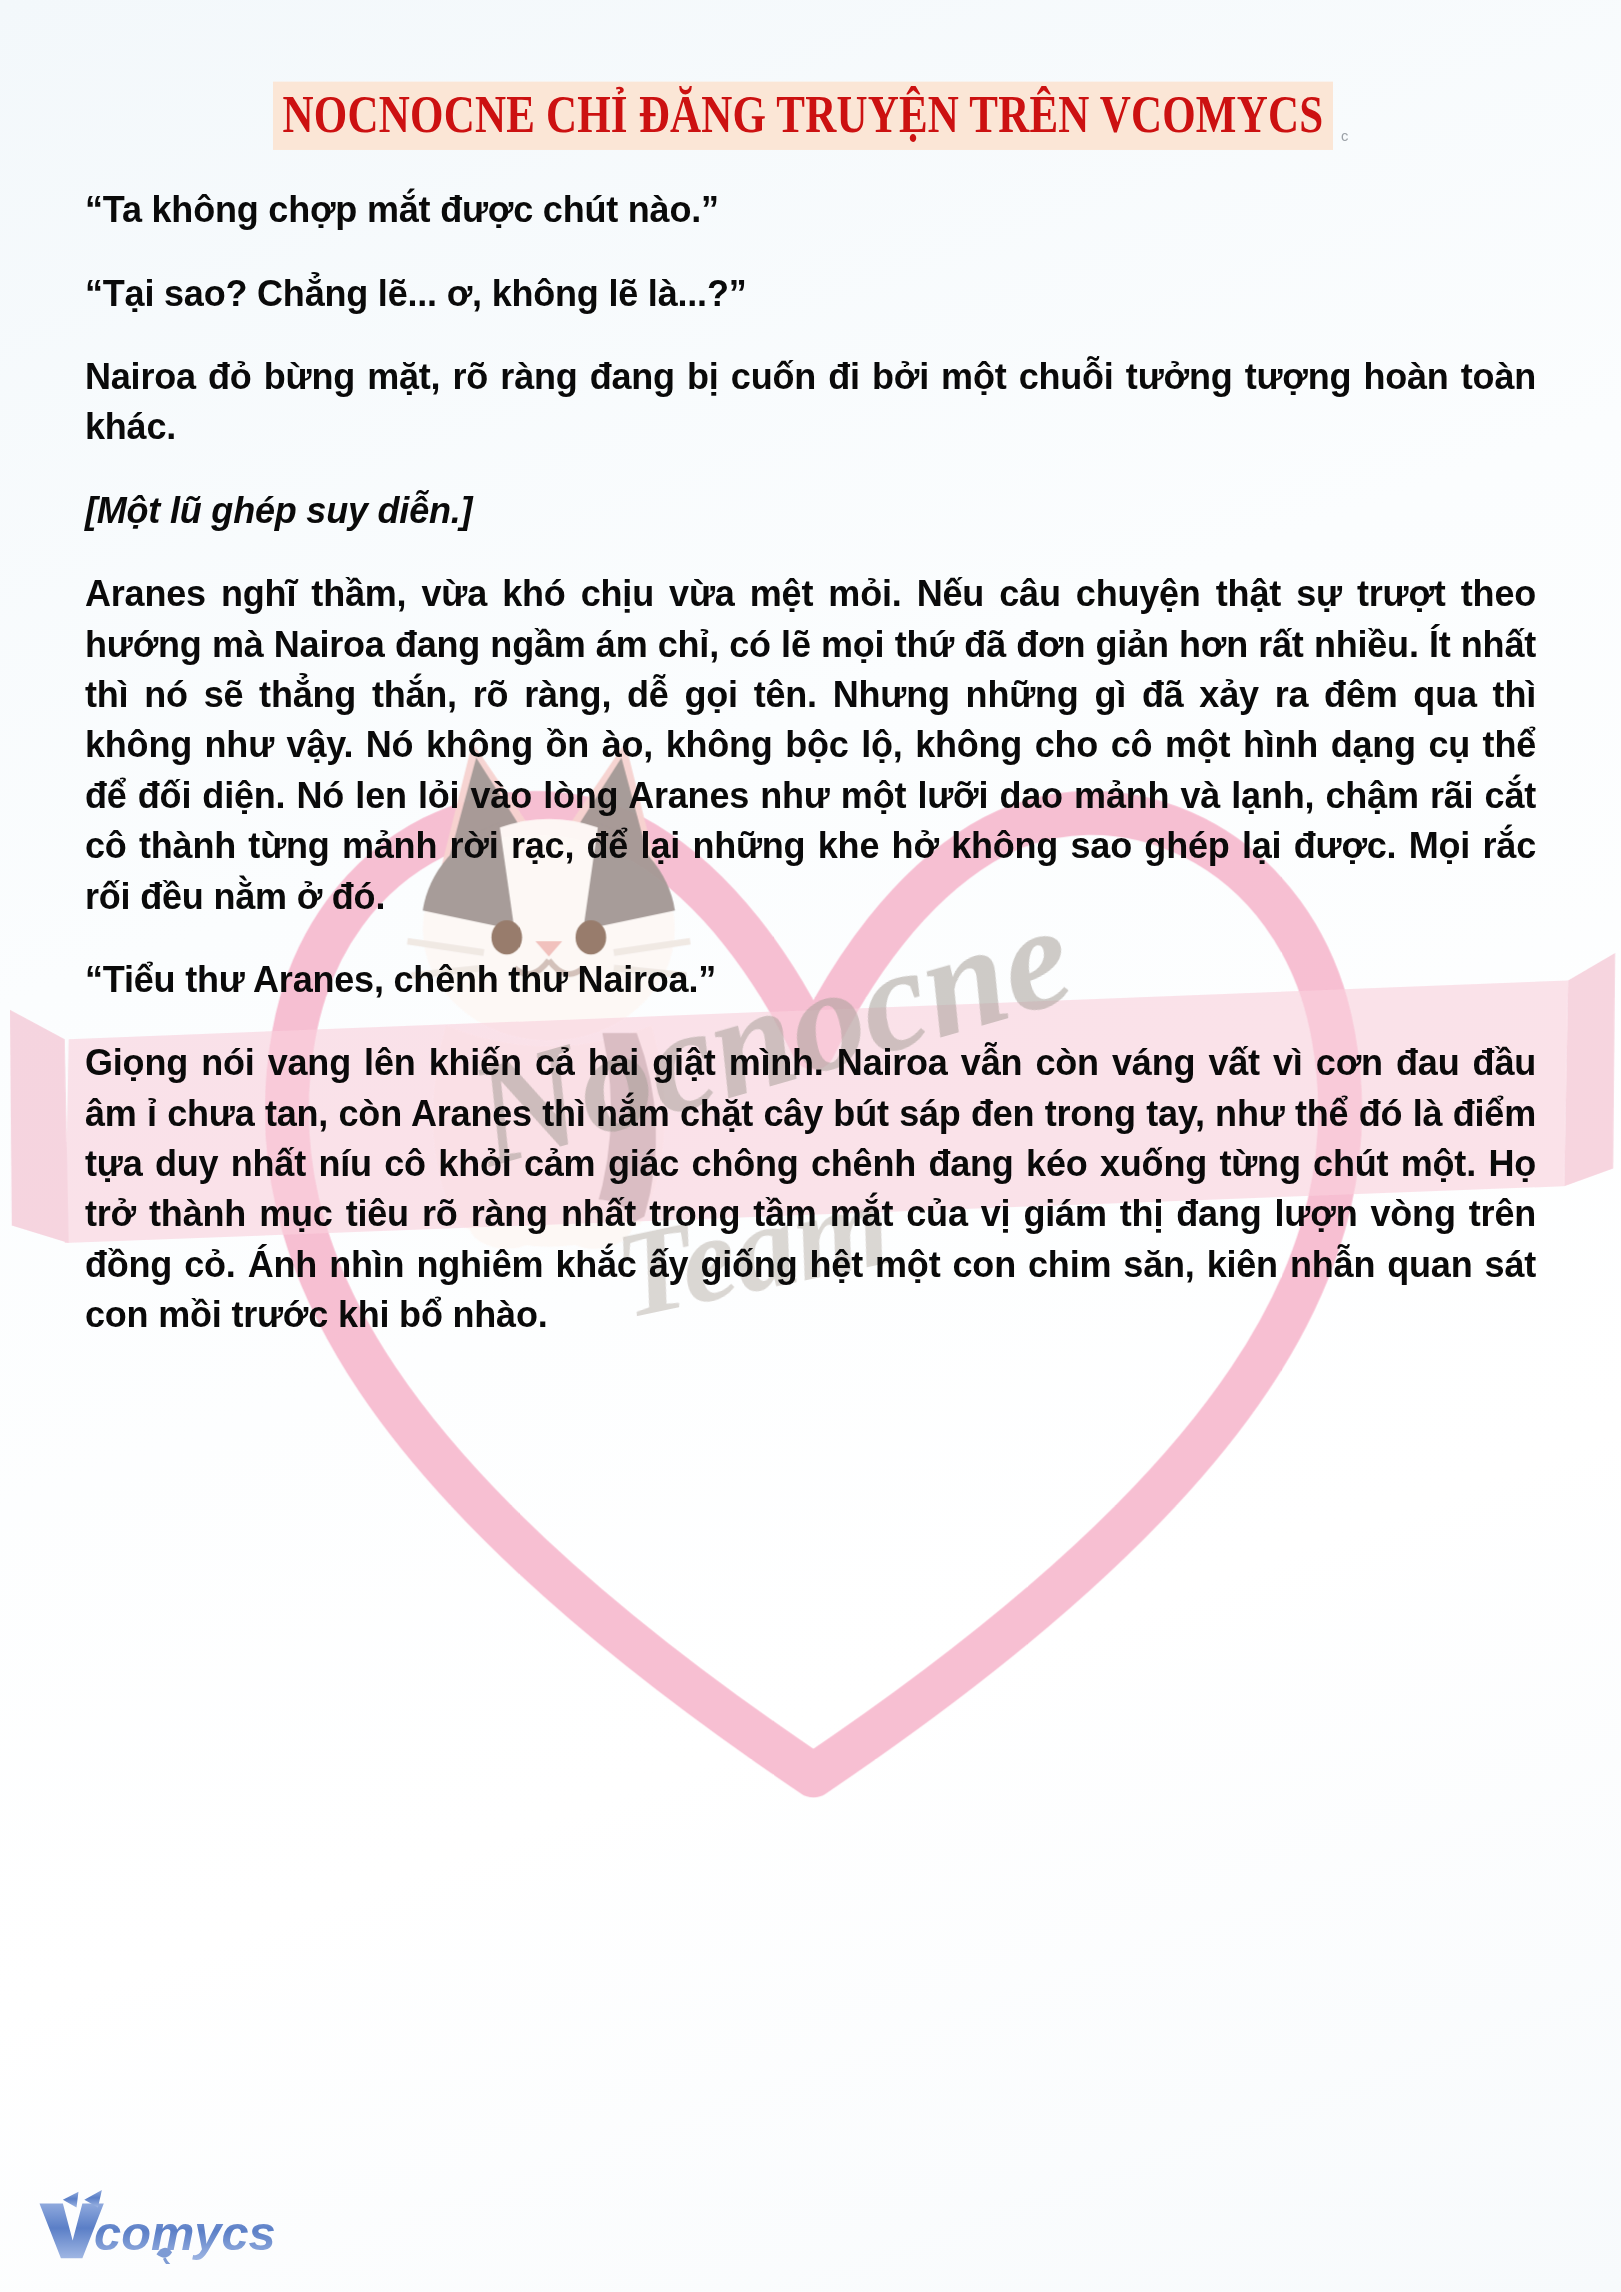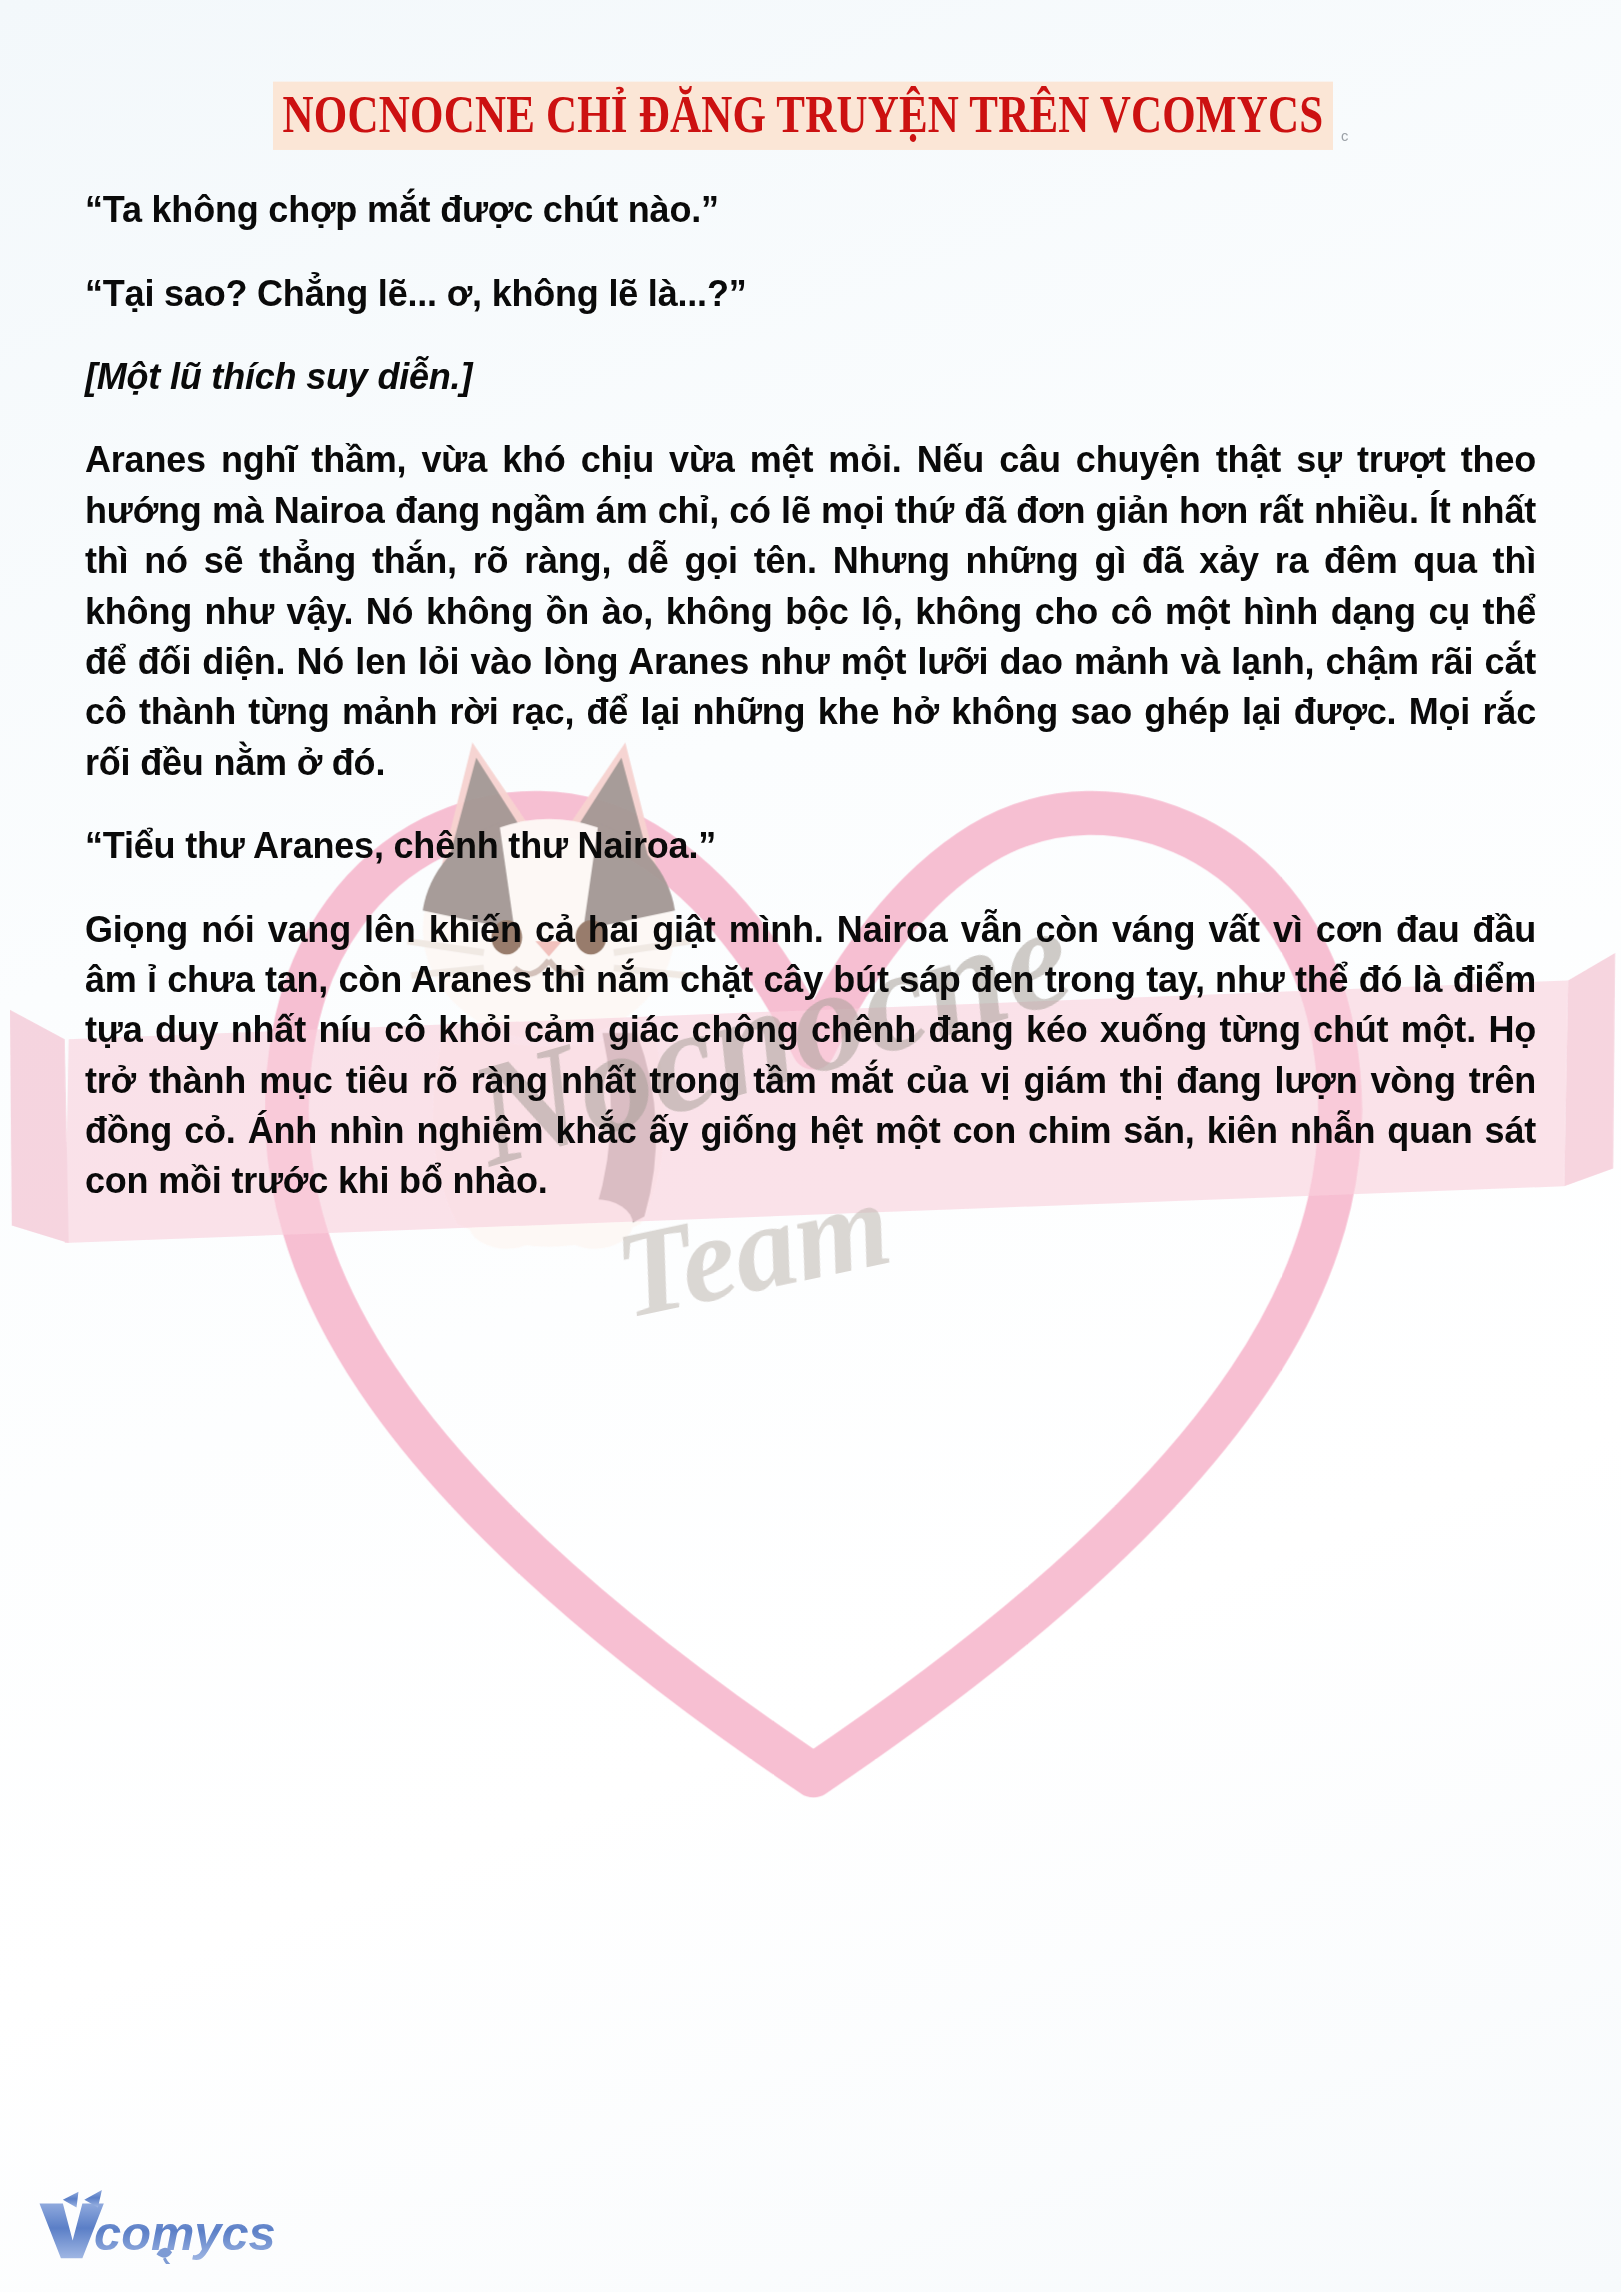--- a/index.html
+++ b/index.html
@@ -170,21 +170,22 @@
 
   <div id="content">
 
     <div class="banner">
       <div class="banner-title">NOCNOCNE CHỈ ĐĂNG TRUYỆN TRÊN VCOMYCS</div>
       <div class="banner-suffix">c</div>
     </div>
 
     <p class="para">“Ta không chợp mắt được chút nào.”</p>
     <p class="para">“Tại sao? Chẳng lẽ... ơ, không lẽ là...?”</p>
-    <p class="para italic">[Một lũ thích suy diễn.]</p>
+    <p class="para justify">Nairoa đỏ bừng mặt, rõ ràng đang bị cuốn đi bởi một chuỗi tưởng tượng hoàn toàn khác.</p>
+    <p class="para italic">[Một lũ ghép suy diễn.]</p>
     <p class="para justify">Aranes nghĩ thầm, vừa khó chịu vừa mệt mỏi. Nếu câu chuyện thật sự trượt theo hướng mà Nairoa đang ngầm ám chỉ, có lẽ mọi thứ đã đơn giản hơn rất nhiều. Ít nhất thì nó sẽ thẳng thắn, rõ ràng, dễ gọi tên. Nhưng những gì đã xảy ra đêm qua thì không như vậy. Nó không ồn ào, không bộc lộ, không cho cô một hình dạng cụ thể để đối diện. Nó len lỏi vào lòng Aranes như một lưỡi dao mảnh và lạnh, chậm rãi cắt cô thành từng mảnh rời rạc, để lại những khe hở không sao ghép lại được. Mọi rắc rối đều nằm ở đó.</p>
     <p class="para">“Tiểu thư Aranes, chênh thư Nairoa.”</p>
     <p class="para justify">Giọng nói vang lên khiến cả hai giật mình. Nairoa vẫn còn váng vất vì cơn đau đầu âm ỉ chưa tan, còn Aranes thì nắm chặt cây bút sáp đen trong tay, như thể đó là điểm tựa duy nhất níu cô khỏi cảm giác chông chênh đang kéo xuống từng chút một. Họ trở thành mục tiêu rõ ràng nhất trong tầm mắt của vị giám thị đang lượn vòng trên đồng cỏ. Ánh nhìn nghiêm khắc ấy giống hệt một con chim săn, kiên nhẫn quan sát con mồi trước khi bổ nhào.</p>
 
   </div>
 
   <div id="logo">
     <svg width="245" height="78" viewBox="0 0 250 80" xmlns="http://www.w3.org/2000/svg">
       <defs>
         <linearGradient id="logograd" x1="0" y1="0" x2="0" y2="1">

